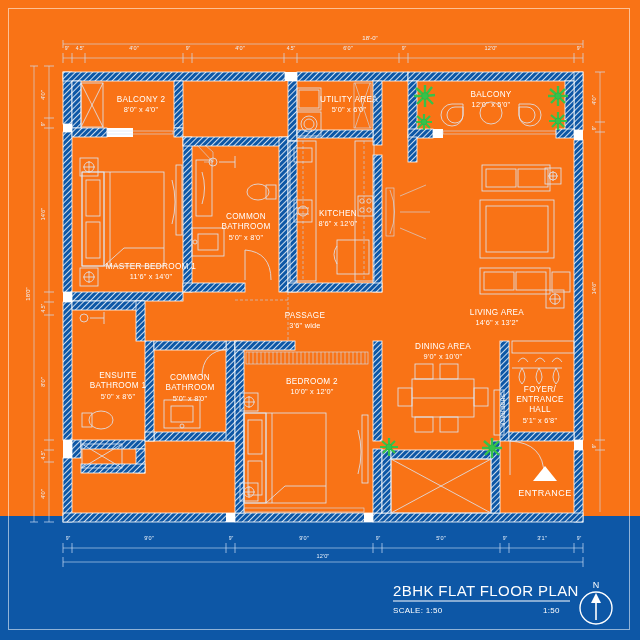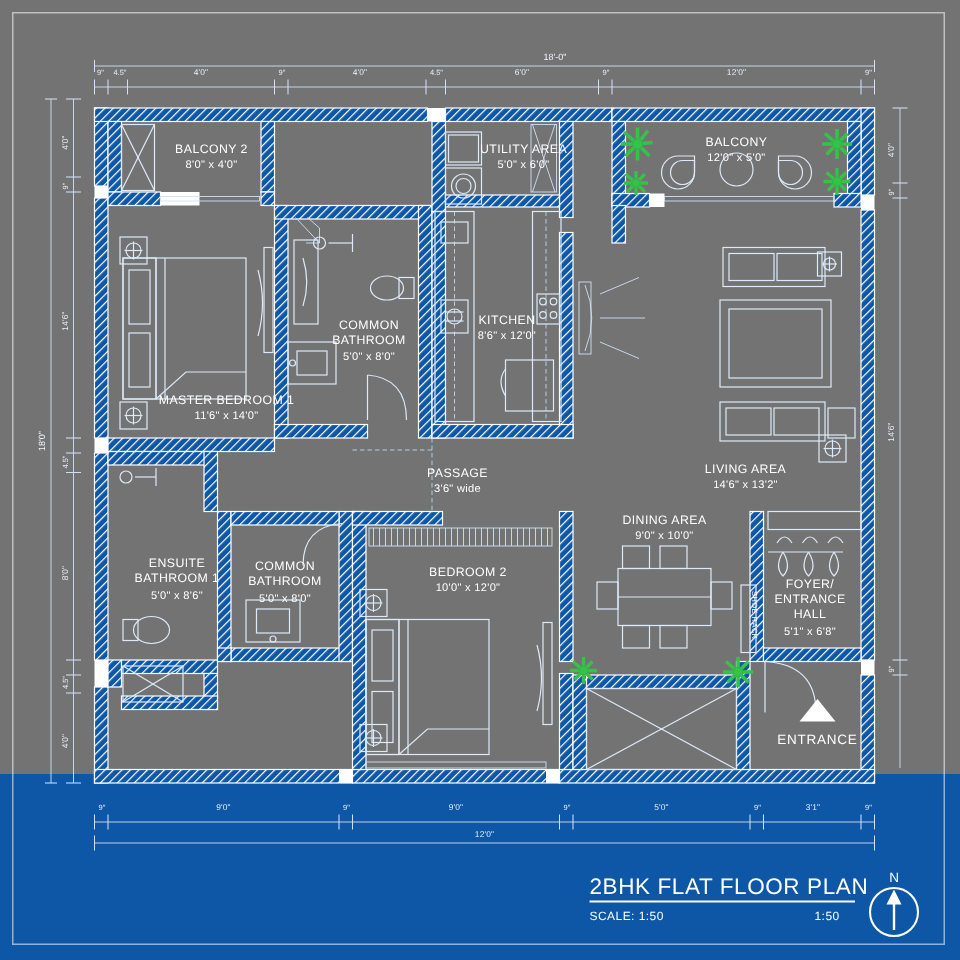--- a/index.html
+++ b/index.html
@@ -1,21 +1,21 @@
 <!DOCTYPE html>
 <html><head>
 <meta charset="utf-8">
 <style>
   html,body{margin:0;padding:0;}
   body{
     width:640px;height:640px;overflow:hidden;
     background:#0d57a6;
     font-family:"Liberation Sans", sans-serif;
   }
-  #sheet{position:relative;width:640px;height:516px;background:#737373;}
+  #sheet{position:relative;width:640px;height:516px;background:#f97316;}
   
   #sheet-border{position:absolute;left:8px;top:8px;width:622px;height:622px;
      border:1px solid rgba(255,255,255,.55);box-sizing:border-box;pointer-events:none;}
   svg#plan{position:absolute;left:0;top:0;width:640px;height:640px;display:block;}
 
   text{fill:#ffffff;font-family:"Liberation Sans", sans-serif;}
   .roomname{font-size:8.2px;text-anchor:middle;letter-spacing:.3px;}
   .roomdim{font-size:7.4px;text-anchor:middle;letter-spacing:.2px;}
   .dimtxt{font-size:5.6px;text-anchor:middle;fill:#e8f1fb;letter-spacing:.1px;}
   .dimtxt-s{font-size:5px;text-anchor:middle;fill:#e8f1fb;}

